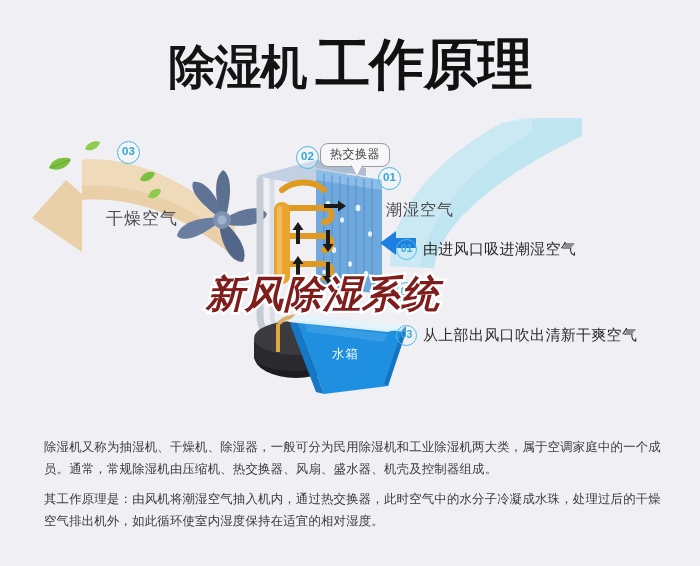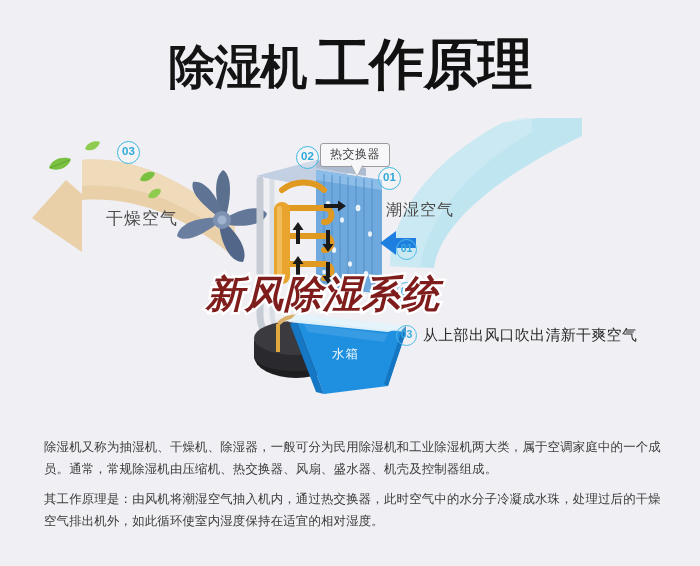--- a/index.html
+++ b/index.html
@@ -130,21 +130,21 @@
     letter-spacing: 1px;
   }
 
   
   .callout {
     position: absolute;
     left: 320px;
     top: 25px;
     background: #f7f7f9;
     border: 1.4px solid #9a9a9f;
-    border-radius: 3px;
+    border-radius: 8px;
     padding: 2px 9px 3px 9px;
     font-size: 12px;
     color: #3d3d3d;
     letter-spacing: 0.5px;
     white-space: nowrap;
   }
   .callout-tail {
     position: absolute;
     left: 351px;
     top: 46px;
@@ -361,20 +361,21 @@
     <div class="callout-tail"></div>
 
     <div class="lbl-tank">水箱</div>
   </div>
 
   <div class="wordart">新风除湿系统</div>
 
   <div class="steps">
     <div class="step">
       <div class="step-badge">01</div>
+      <div class="step-text">由进风口吸进潮湿空气</div>
     </div>
     <div class="step">
       <div class="step-badge">02</div>
     </div>
     <div class="step">
       <div class="step-badge">03</div>
       <div class="step-text">从上部出风口吹出清新干爽空气</div>
     </div>
   </div>
 

